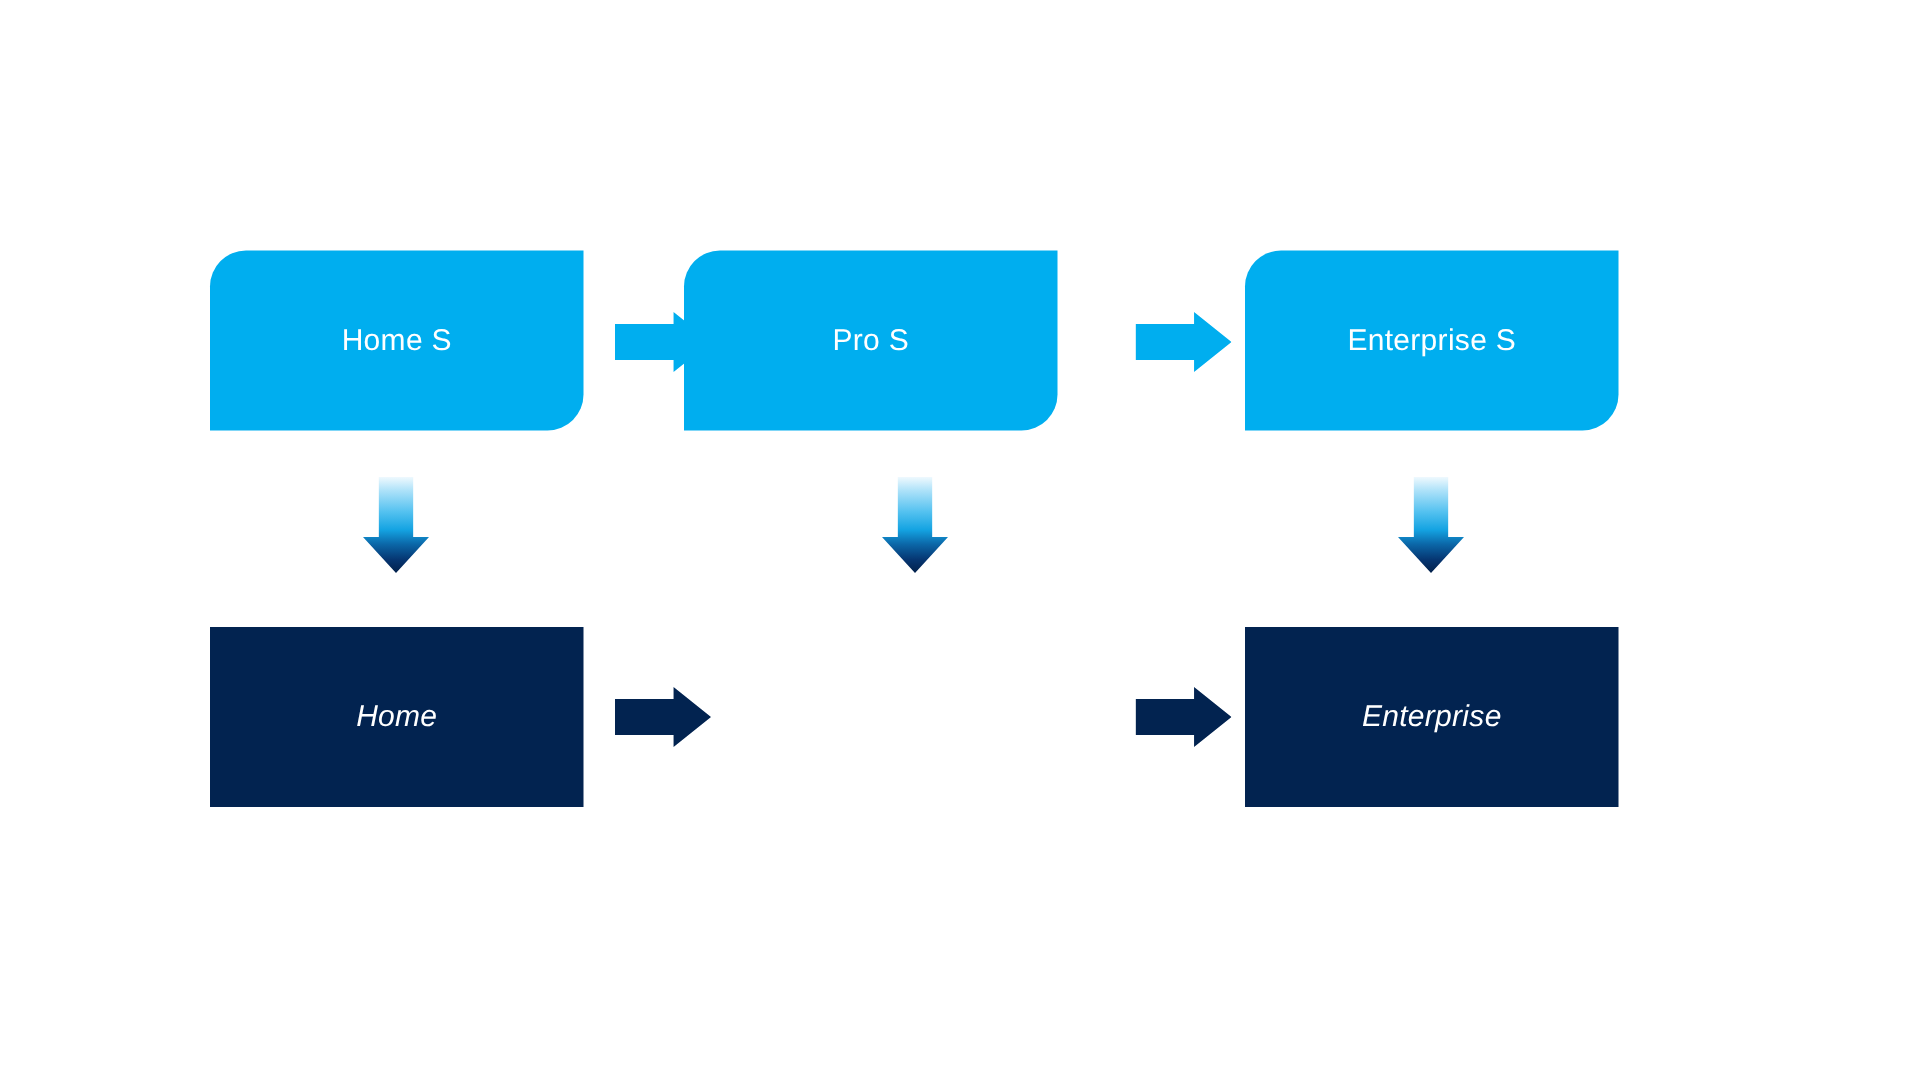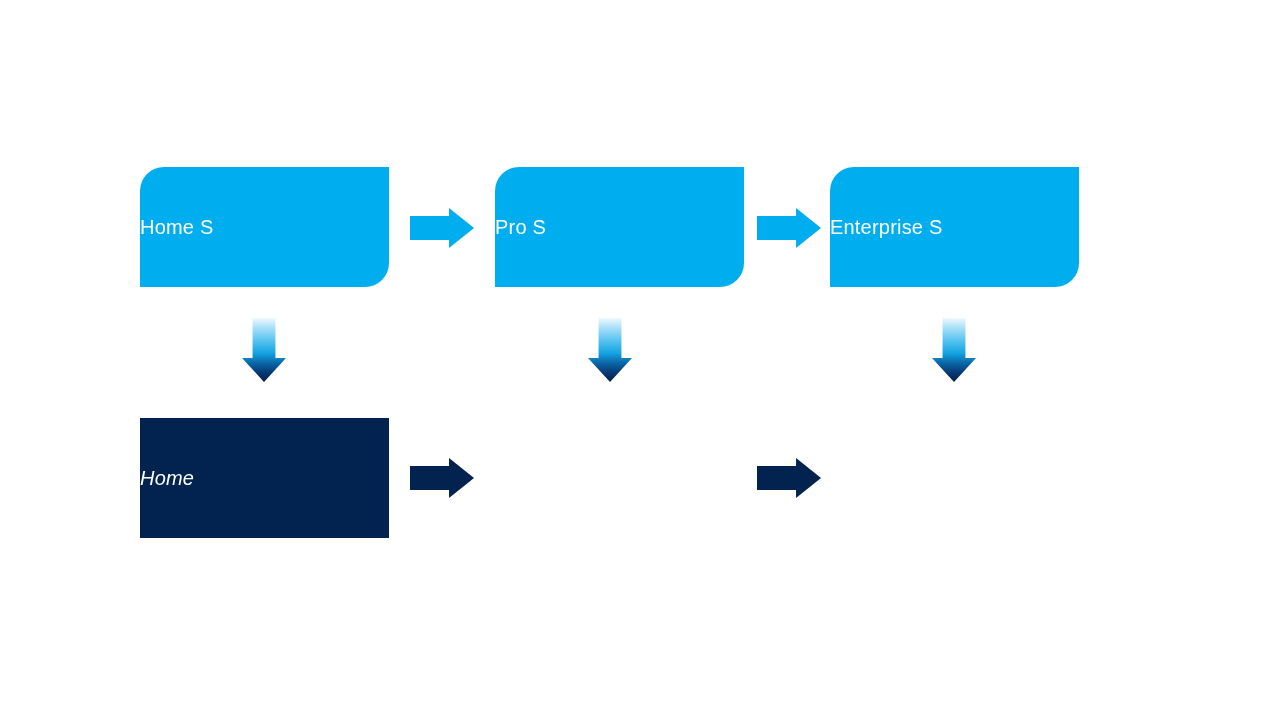--- a/index.html
+++ b/index.html
@@ -21,34 +21,35 @@
     background: #ffffff;
     overflow: hidden;
   }
   
   .node {
     position: absolute;
     width: 249px;
     height: 120px;
     display: flex;
     align-items: center;
+    justify-content: center;
     color: var(--text-color);
     font-size: 20px;
     letter-spacing: 0.2px;
   }
   .node.light {
     background: var(--light-blue);
     border-radius: 24px 0 24px 0;
   }
   .node.dark {
     background: var(--dark-navy);
     border-radius: 0;
   }
   .col-0 { left: 140px; }
-  .col-1 { left: 495px; }
+  .col-1 { left: 456px; }
   .col-2 { left: 830px; }
   .row-top    { top: 167px; }
   .row-bottom { top: 418px; font-style: italic; }
 
   
   .h-arrow {
     position: absolute;
     width: 64px;
     height: 40px;
     clip-path: polygon(0% 20%, 61% 20%, 61% 0%, 100% 50%, 61% 100%, 61% 80%, 0% 80%);
@@ -107,17 +108,20 @@
   <div class="h-arrow light h-row-top h-gap-0"></div>
   <div class="h-arrow light h-row-top h-gap-1"></div>
 
   <div class="v-arrow v-col-0"></div>
   <div class="v-arrow v-col-1"></div>
   <div class="v-arrow v-col-2"></div>
 
   <div class="node dark row-bottom col-0">
     <span class="label">Home</span>
   </div>
+  <div class="node dark row-bottom col-2">
+    <span class="label">Enterprise</span>
+  </div>
 
   <div class="h-arrow dark h-row-bottom h-gap-0"></div>
   <div class="h-arrow dark h-row-bottom h-gap-1"></div>
 
 </div>
 
 </body></html>

